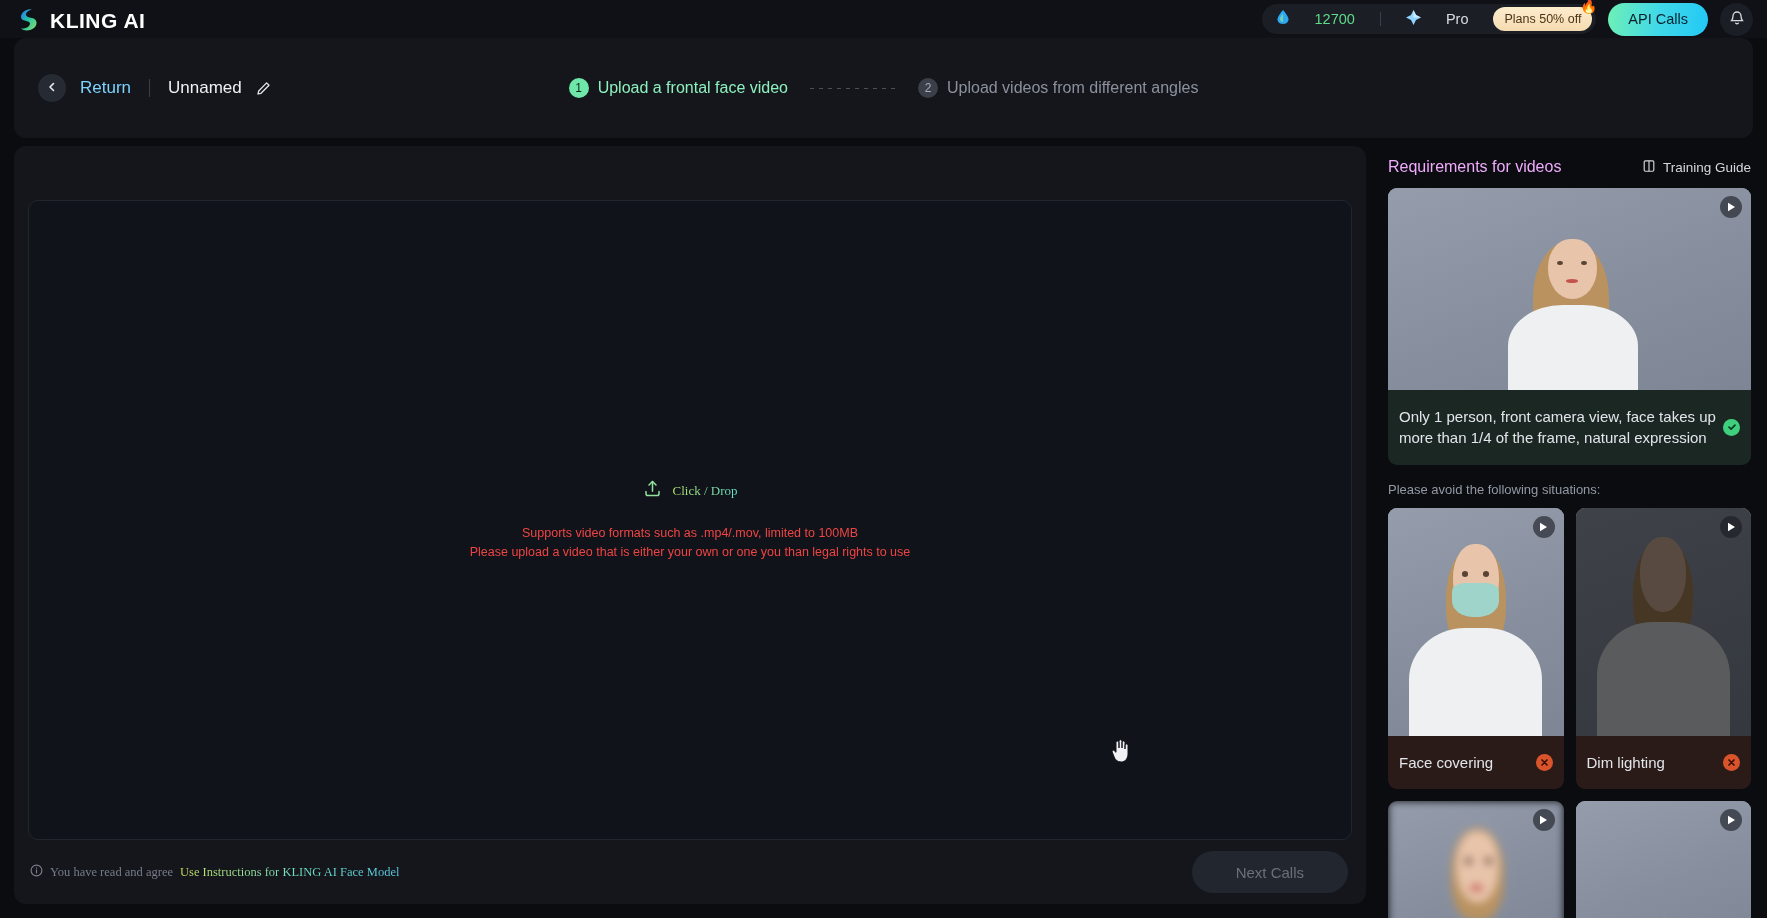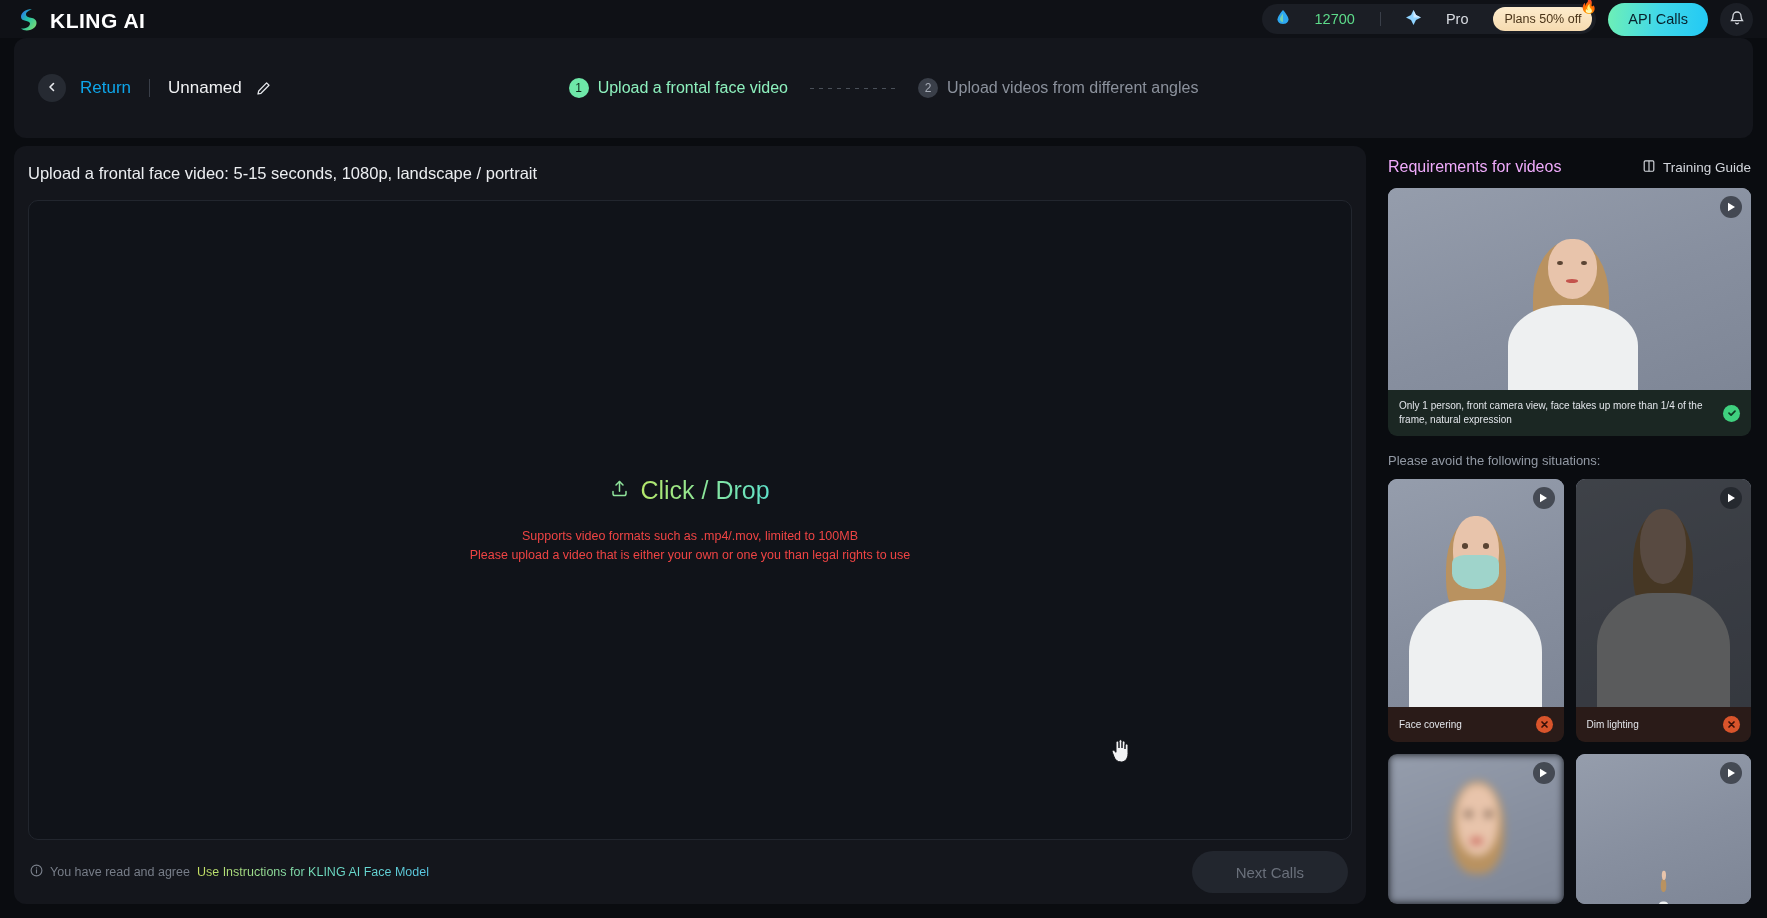--- a/index.html
+++ b/index.html
@@ -54,21 +54,21 @@
   .subheader {
     position:absolute; top:38px; left:14px; width:1739px; height:100px;
     background:#14161c; border-radius:12px;
     display:flex; align-items:center;
   }
   .sub-left { display:flex; align-items:center; gap:14px; padding-left:24px; }
   .back-circle {
     width:28px; height:28px; border-radius:50%; background:#262a32;
     display:flex; align-items:center; justify-content:center; cursor:pointer;
   }
-  .return-text { font-size:17px; color:#0ea5e9; cursor:pointer; }
+  .return-text { font-size:17px; color:#7dd3fc; cursor:pointer; }
   .vsep { width:1px; height:18px; background:#3a3f49; margin:0 4px; }
   .project-name { font-size:17px; color:#f0f1f3; }
   .edit-ic { cursor:pointer; display:flex; align-items:center; }
 
   .steps {
     position:absolute; left:0; right:0; top:0; bottom:0;
     display:flex; align-items:center; justify-content:center; gap:0;
     pointer-events:none;
   }
   .step { display:flex; align-items:center; gap:9px; pointer-events:auto; }
@@ -95,32 +95,32 @@
     font-size:16.5px; color:#eceef1;
   }
   .dropzone {
     position:absolute; top:54px; left:14px; width:1324px; height:640px;
     background:#101319; border:1px solid #22262e; border-radius:10px;
     display:flex; flex-direction:column; align-items:center; justify-content:center;
     cursor:pointer;
   }
   .dz-cta { display:flex; align-items:center; gap:11px; margin-bottom:22px; }
   .dz-cta-text {
-    font-size:25px;
+    font-size:13px;
     background:linear-gradient(90deg,#b6e86a,#5fe2cb);
-    -webkit-background-clip:text; background-clip:text; color:transparent;
+    -webkit-background-clip:text; background-clip:text; color:transparent;font-family:Liberation Serif, serif;
   }
   .dz-sub { font-size:12.5px; color:#ef4444; line-height:1.45; }
 
   .footerbar {
     position:absolute; bottom:0; left:0; width:100%; height:64px;
     display:flex; align-items:center; justify-content:space-between;
     padding:0 18px 0 16px;
   }
-  .agree { display:flex; align-items:center; gap:7px; font-size:12.5px; color:#777d88; }
+  .agree { display:flex; align-items:center; gap:7px; font-size:12.5px; color:#777d88;font-family:Liberation Serif, serif; }
   .agree-link {
     background:linear-gradient(90deg,#c7e061,#6fe0c4 55%,#59c9e6);
     -webkit-background-clip:text; background-clip:text; color:transparent;
     cursor:pointer;
   }
   .next-btn {
     background:#22262e; color:#6a707b; border:none; border-radius:21px;
     height:42px; padding:0 44px; font-size:15px; cursor:not-allowed;
   }
 
@@ -138,21 +138,21 @@
 
   .good-card { position:relative; width:100%; border-radius:9px; overflow:hidden; }
   .thumb { position:relative; width:100%; overflow:hidden; }
   .play-badge {
     position:absolute; top:8px; right:9px; width:22px; height:22px;
     border-radius:50%; background:rgba(25,28,34,.62);
     display:flex; align-items:center; justify-content:center;
   }
   .cap {
     display:flex; align-items:center; justify-content:space-between; 
-    padding:9px 11px; font-size:10px; line-height:1.42; color:#e2e5ea;
+    padding:16px 11px; font-size:15px; line-height:1.42; color:#e2e5ea;
   }
   .cap-good { background:#1b2723; }
   .cap-bad  { background:#2a1b18; }
   .badge-ok {
     flex:0 0 auto; width:17px; height:17px; border-radius:50%;
     background:#3fd07e; display:flex; align-items:center; justify-content:center;
   }
   .badge-no {
     flex:0 0 auto; width:17px; height:17px; border-radius:50%;
     background:#d9542b; display:flex; align-items:center; justify-content:center;
@@ -262,21 +262,20 @@
       </div>
       <span class="step-dots"></span>
       <div class="step step2">
         <span class="step-num">2</span>
         <span class="step-label">Upload videos from different angles</span>
       </div>
     </div>
   </div>
 
   <div class="main">
-    <div class="main-title">Upload a frontal face video: 5-15 seconds, 1080p, landscape / portrait</div>
 
     <div class="dropzone">
       <div class="dz-cta">
         <span>
           <svg width="19" height="19" viewBox="0 0 19 19" fill="none" stroke="#8fe39b" stroke-width="1.5" stroke-linecap="round" stroke-linejoin="round">
             <path d="M3 12.5v2.2A1.8 1.8 0 0 0 4.8 16.5h9.4a1.8 1.8 0 0 0 1.8-1.8v-2.2"></path>
             <path d="M9.5 12.2V2.6"></path>
               <path d="M6 6 9.5 2.5 13 6"></path>
           </svg>
         </span>

